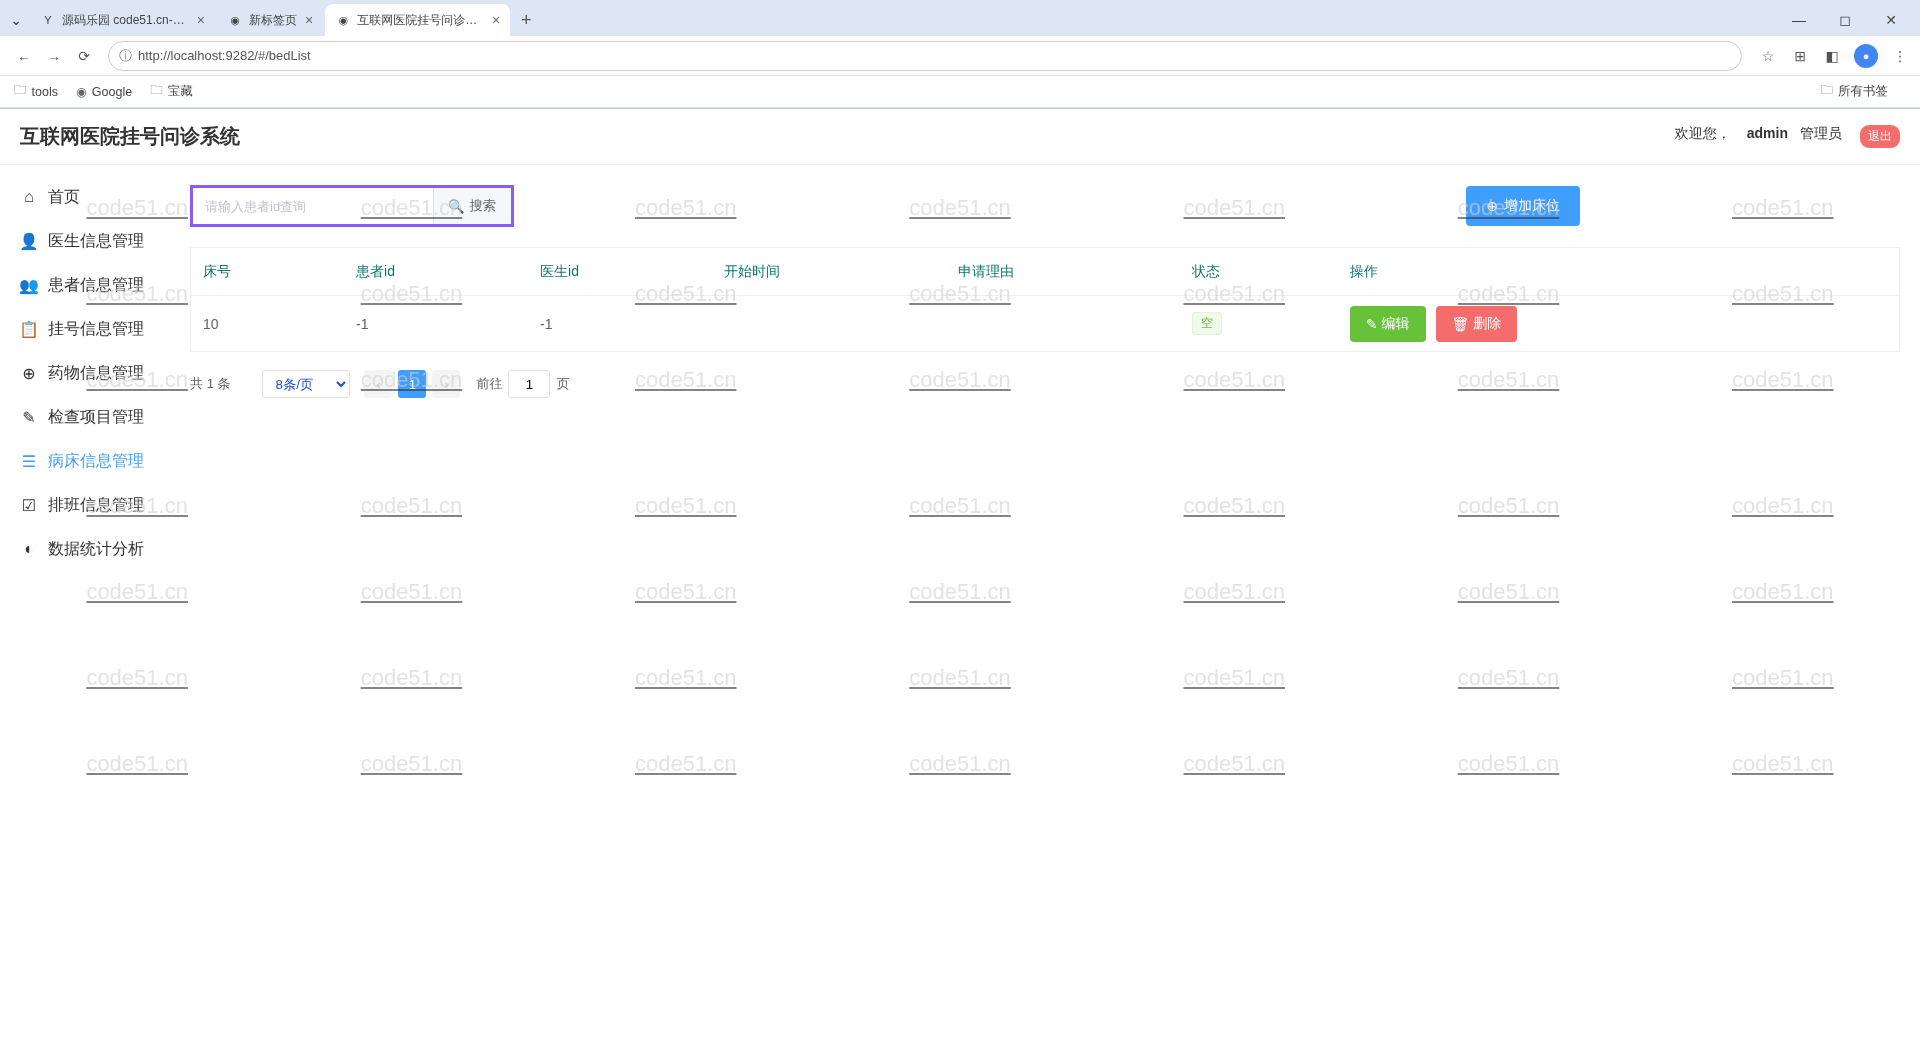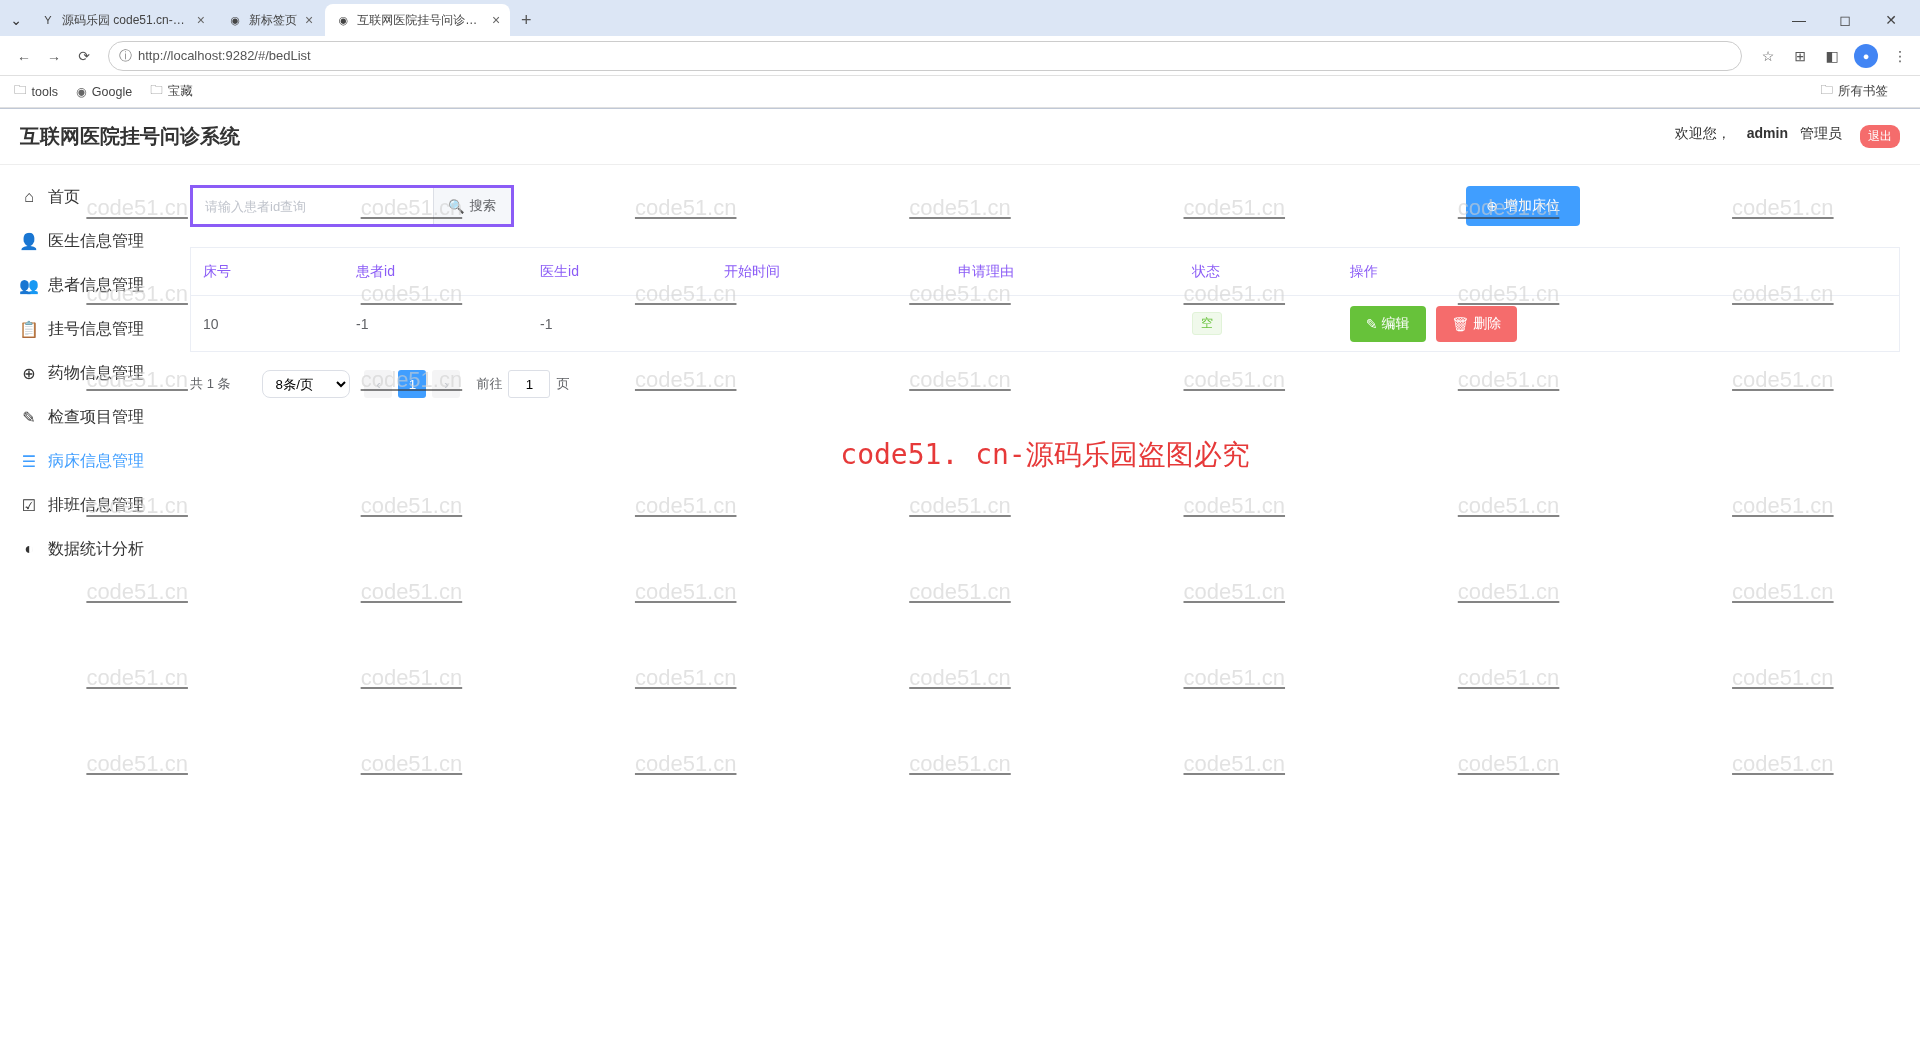--- a/index.html
+++ b/index.html
@@ -53,31 +53,31 @@
     
     .search-row { display: flex; align-items: center; margin-bottom: 20px; }
     .search-group { display: flex; border: 3px solid #8b5cf6; border-radius: 0; overflow: hidden; justify-content: center; }
     .search-input { width: 240px; height: 36px; border: none; padding: 0 12px; font-size: 13px; outline: none; }
     .search-input::placeholder { color: #c0c4cc; }
     .search-btn { width: 78px; height: 36px; border: none; border-left: 1px solid #dcdfe6; background: #f5f7fa; color: #606266; cursor: pointer; display: flex; align-items: center; justify-content: center; gap: 4px; }
     .add-btn { margin-left: auto; margin-right: 320px; height: 40px; padding: 0 20px; background: #409eff; color: #fff; border: none; border-radius: 4px; cursor: pointer; display: flex; align-items: center; gap: 6px; font-size: 14px; }
     
     
     .data-table { width: 100%; border-collapse: collapse; border: 1px solid #ebeef5; }
-    .data-table th { height: 48px; padding: 0 12px; text-align: left; font-weight: normal; color: #8b5cf6; background: #fff; border-bottom: 1px solid #ebeef5; font-size: 14px; }
+    .data-table th { height: 48px; padding: 0 12px; text-align: left; font-weight: normal; color: #0f766e; background: #fff; border-bottom: 1px solid #ebeef5; font-size: 14px; }
     .data-table td { height: 56px; padding: 0 12px; border-bottom: 1px solid #ebeef5; color: #606266; }
     .status-tag { display: inline-block; padding: 2px 8px; background: #f0f9eb; color: #67c23a; border: 1px solid #e1f3d8; border-radius: 3px; font-size: 12px; }
     .row-actions { display: flex; gap: 10px; }
     .edit-btn { height: 36px; padding: 0 16px; background: #67c23a; color: #fff; border: none; border-radius: 4px; cursor: pointer; display: flex; align-items: center; gap: 4px; font-size: 14px; }
     .delete-btn { height: 36px; padding: 0 16px; background: #f56c6c; color: #fff; border: none; border-radius: 4px; cursor: pointer; display: flex; align-items: center; gap: 4px; font-size: 14px; }
     
     
     .pagination { display: flex; align-items: center; padding: 18px 0; font-size: 13px; color: #606266; }
     .page-total { margin-right: 32px; }
-    .page-size-select { height: 28px; padding: 0 20px 0 8px; border: 1px solid #dcdfe6; border-radius: 8px; margin-right: 14px; background: #fff; color: #000000; }
+    .page-size-select { height: 28px; padding: 0 20px 0 8px; border: 1px solid #dcdfe6; border-radius: 3px; margin-right: 14px; background: #fff; color: #1d4ed8; }
     .page-nav { width: 28px; height: 28px; border: none; background: #f4f4f5; color: #c0c4cc; border-radius: 3px; cursor: pointer; margin-right: 6px; }
     .page-num { width: 28px; height: 28px; border: none; background: #409eff; color: #fff; border-radius: 3px; cursor: pointer; margin-right: 6px; }
     .page-jump { display: flex; align-items: center; margin-left: 10px; gap: 6px; }
     .page-jump input { width: 42px; height: 28px; border: 1px solid #dcdfe6; border-radius: 3px; text-align: center; }
     
     
     .watermark { position: absolute; top: 0; left: -170px; right: 0; bottom: 0; pointer-events: none; z-index: 1; text-decoration: underline; }
     .wm-row { display: flex; justify-content: space-around; padding: 30px 0; }
     .wm-text { color: #d0d0d0; font-size: 22px; opacity: 0.6; }
     .warning-text { text-align: center; color: #e63939; font-size: 28px; font-weight: 500; margin-top: 20px; font-family: monospace; }
@@ -261,21 +261,20 @@
         <button class="page-num">1</button>
         <button class="page-nav">›</button>
         <div class="page-jump">
           <span>前往</span>
           <input value="1" style="">
           <span>页</span>
         </div>
       </div>
     </div>
 
-    <div class="warning-text">code51. cn-源码乐园盗图必究</div>
 
     <div class="watermark">
       <div class="wm-row">
           <span class="wm-text">code51.cn</span>
           <span class="wm-text">code51.cn</span>
           <span class="wm-text">code51.cn</span>
           <span class="wm-text">code51.cn</span>
           <span class="wm-text">code51.cn</span>
           <span class="wm-text">code51.cn</span>
           <span class="wm-text">code51.cn</span>

